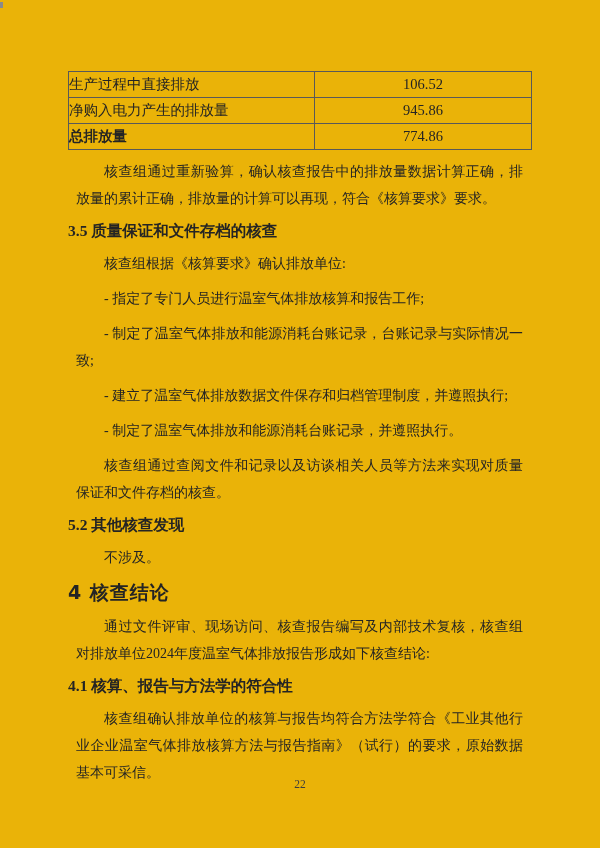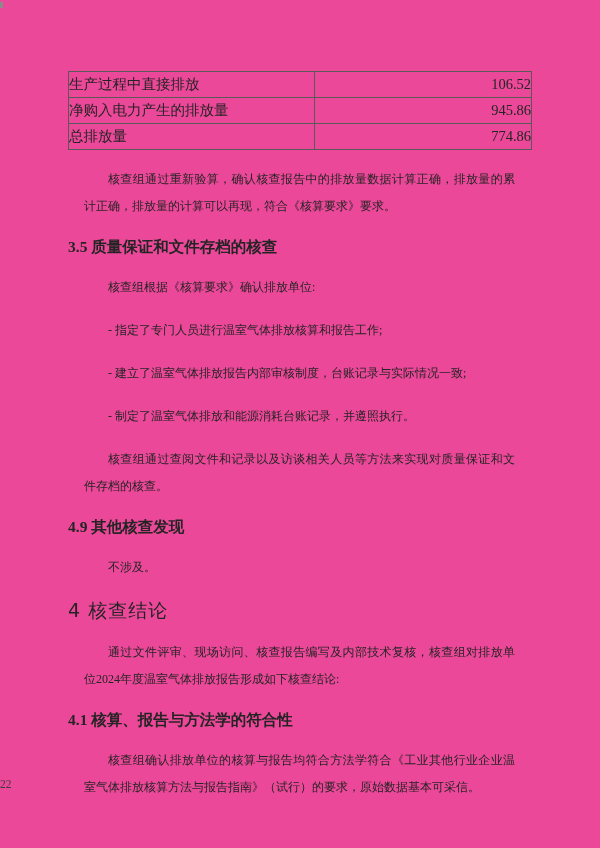--- a/index.html
+++ b/index.html
@@ -4,21 +4,21 @@
 <style>
   html, body {
     margin: 0;
     padding: 0;
     background: #ffffff;
   }
   .page {
     position: relative;
     width: 600px;
     height: 848px;
-    background: #ec4899;
+    background: #eab308;
     overflow: hidden;
     font-family: "Liberation Serif", "DejaVu Serif", serif;
     color: #242424;
   }
   .scan-artifact {
     position: absolute;
     left: 0;
     top: 2px;
     width: 3px;
     height: 6px;
@@ -42,55 +42,55 @@
     font-size: 14.5px;
     vertical-align: middle;
     padding: 0;
   }
   td.cell-label {
     width: 245px;
     padding-left: 7px;
   }
   td.cell-value {
     width: 216px;
-    text-align: right;
+    text-align: center;
   }
   td.bold {
-    font-weight: normal;
+    font-weight: bold;
   }
   p.body {
-    margin: 16px;
-    font-size: 12px;
+    margin: 8px;
+    font-size: 14px;
     line-height: 27px;
     text-align: justify;
     text-indent: 2em;
     word-break: break-all;
   }
   .h-sub {
     margin: 0;
     font-size: 15.5px;
     font-weight: bold;
     line-height: 22px;
   }
   .h-main {
     margin: 0;
     font-family: "DejaVu Sans", "Liberation Sans", sans-serif;
     font-size: 19px;
-    font-weight: normal;
+    font-weight: bold;
     line-height: 26px;
     letter-spacing: 1px;
   }
   .mt6  { margin-top: 6px; }
   .mt10 { margin-top: 8px; }
   .page-number {
     position: absolute;
     left: 0;
     right: 0;
     top: 778px;
-    text-align: left;
+    text-align: center;
     font-size: 11.5px;
     color: #3d3d3d;
   }
 </style>
 </head>
 <body>
 
 <div class="page">
   <div class="scan-artifact"></div>
 
@@ -113,26 +113,27 @@
       </tbody>
     </table>
 
     <p class="body mt6">核查组通过重新验算，确认核查报告中的排放量数据计算正确，排放量的累计正确，排放量的计算可以再现，符合《核算要求》要求。</p>
 
     <h3 class="h-sub mt10">3.5 质量保证和文件存档的核查</h3>
 
     <p class="body mt6">核查组根据《核算要求》确认排放单位:</p>
 
     <p class="body">- 指定了专门人员进行温室气体排放核算和报告工作;</p>
-    <p class="body">- 建立了温室气体排放报告内部审核制度，台账记录与实际情况一致;</p>
+    <p class="body">- 制定了温室气体排放和能源消耗台账记录，台账记录与实际情况一致;</p>
+    <p class="body">- 建立了温室气体排放数据文件保存和归档管理制度，并遵照执行;</p>
     <p class="body">- 制定了温室气体排放和能源消耗台账记录，并遵照执行。</p>
 
     <p class="body">核查组通过查阅文件和记录以及访谈相关人员等方法来实现对质量保证和文件存档的核查。</p>
 
-    <h3 class="h-sub mt10">4.9 其他核查发现</h3>
+    <h3 class="h-sub mt10">5.2 其他核查发现</h3>
 
     <p class="body mt6">不涉及。</p>
 
     <h2 class="h-main mt10">4 核查结论</h2>
 
     <p class="body mt6">通过文件评审、现场访问、核查报告编写及内部技术复核，核查组对排放单位2024年度温室气体排放报告形成如下核查结论:</p>
 
     <h3 class="h-sub mt10">4.1 核算、报告与方法学的符合性</h3>
 
     <p class="body mt6">核查组确认排放单位的核算与报告均符合方法学符合《工业其他行业企业温室气体排放核算方法与报告指南》（试行）的要求，原始数据基本可采信。</p>

